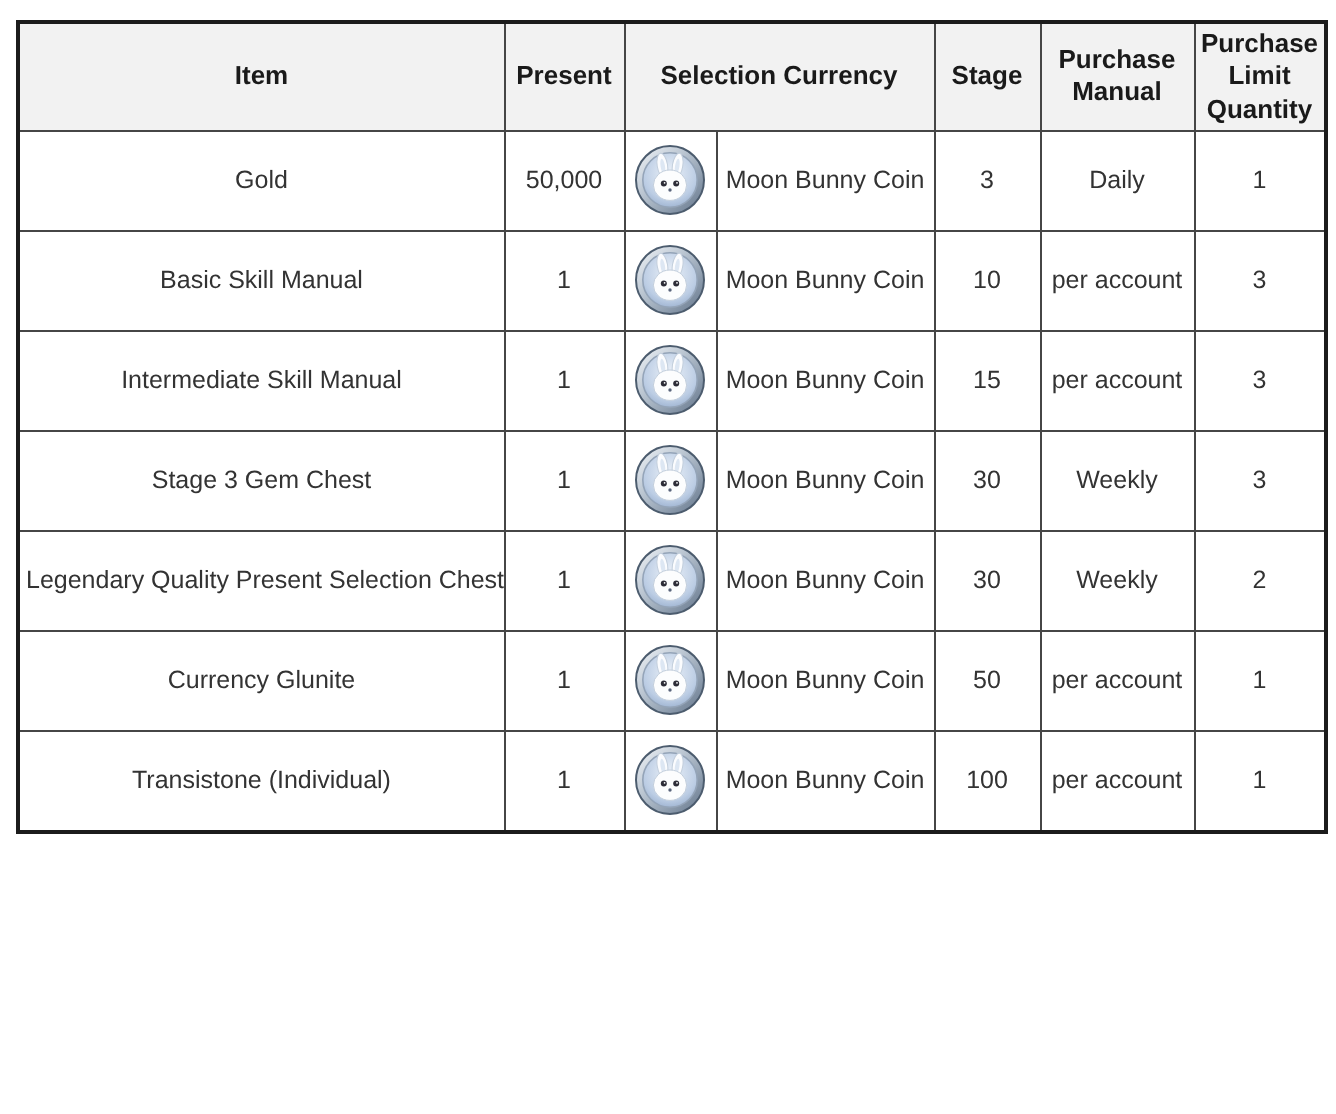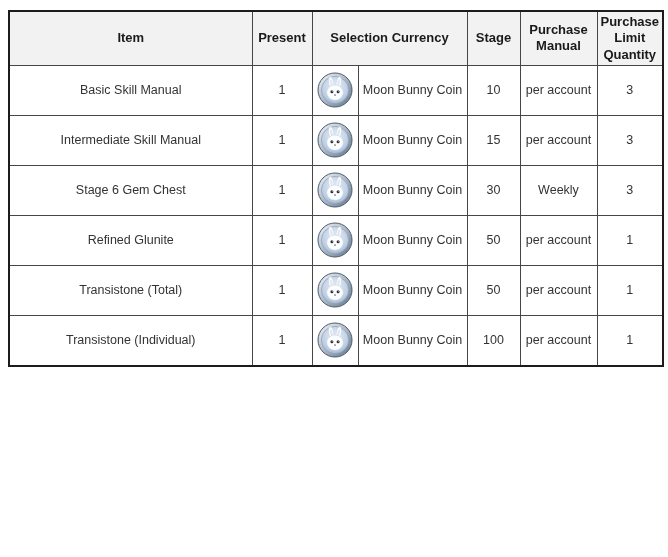--- a/index.html
+++ b/index.html
@@ -98,20 +98,33 @@
         <th>Item</th>
         <th>Present</th>
         <th colspan="2">Selection Currency</th>
         <th>Stage</th>
         <th>Purchase Manual</th>
         <th>Purchase Limit Quantity</th>
       </tr>
     </thead>
     <tbody>
       <tr>
+        <td class="c-item">Gold</td>
+        <td>50,000</td>
+        <td class="c-icon">
+            <svg class="coin">
+              <use href="#coin-symbol"></use>
+            </svg>
+          </td>
+        <td>Moon Bunny Coin</td>
+        <td>3</td>
+        <td>Daily</td>
+        <td>1</td>
+      </tr>
+      <tr>
         <td class="c-item">Basic Skill Manual</td>
         <td>1</td>
         <td class="c-icon">
             <svg class="coin">
               <use href="#coin-symbol"></use>
             </svg>
           </td>
         <td>Moon Bunny Coin</td>
         <td>10</td>
         <td>per account</td>
@@ -124,47 +137,47 @@
             <svg class="coin">
               <use href="#coin-symbol"></use>
             </svg>
           </td>
         <td>Moon Bunny Coin</td>
         <td>15</td>
         <td>per account</td>
         <td>3</td>
       </tr>
       <tr>
-        <td class="c-item">Stage 6 Gem Chest</td>
+        <td class="c-item">Stage 3 Gem Chest</td>
         <td>1</td>
         <td class="c-icon">
             <svg class="coin">
               <use href="#coin-symbol"></use>
             </svg>
           </td>
         <td>Moon Bunny Coin</td>
         <td>30</td>
         <td>Weekly</td>
         <td>3</td>
       </tr>
       <tr>
-        <td class="c-item">Refined Glunite</td>
-        <td>1</td>
-        <td class="c-icon">
-            <svg class="coin">
-              <use href="#coin-symbol"></use>
-            </svg>
-          </td>
-        <td>Moon Bunny Coin</td>
-        <td>50</td>
-        <td>per account</td>
-        <td>1</td>
-      </tr>
-      <tr>
-        <td class="c-item">Transistone (Total)</td>
+        <td class="c-item">Legendary Quality Present Selection Chest</td>
+        <td>1</td>
+        <td class="c-icon">
+            <svg class="coin">
+              <use href="#coin-symbol"></use>
+            </svg>
+          </td>
+        <td>Moon Bunny Coin</td>
+        <td>30</td>
+        <td>Weekly</td>
+        <td>2</td>
+      </tr>
+      <tr>
+        <td class="c-item">Currency Glunite</td>
         <td>1</td>
         <td class="c-icon">
             <svg class="coin">
               <use href="#coin-symbol"></use>
             </svg>
           </td>
         <td>Moon Bunny Coin</td>
         <td>50</td>
         <td>per account</td>
         <td>1</td>

